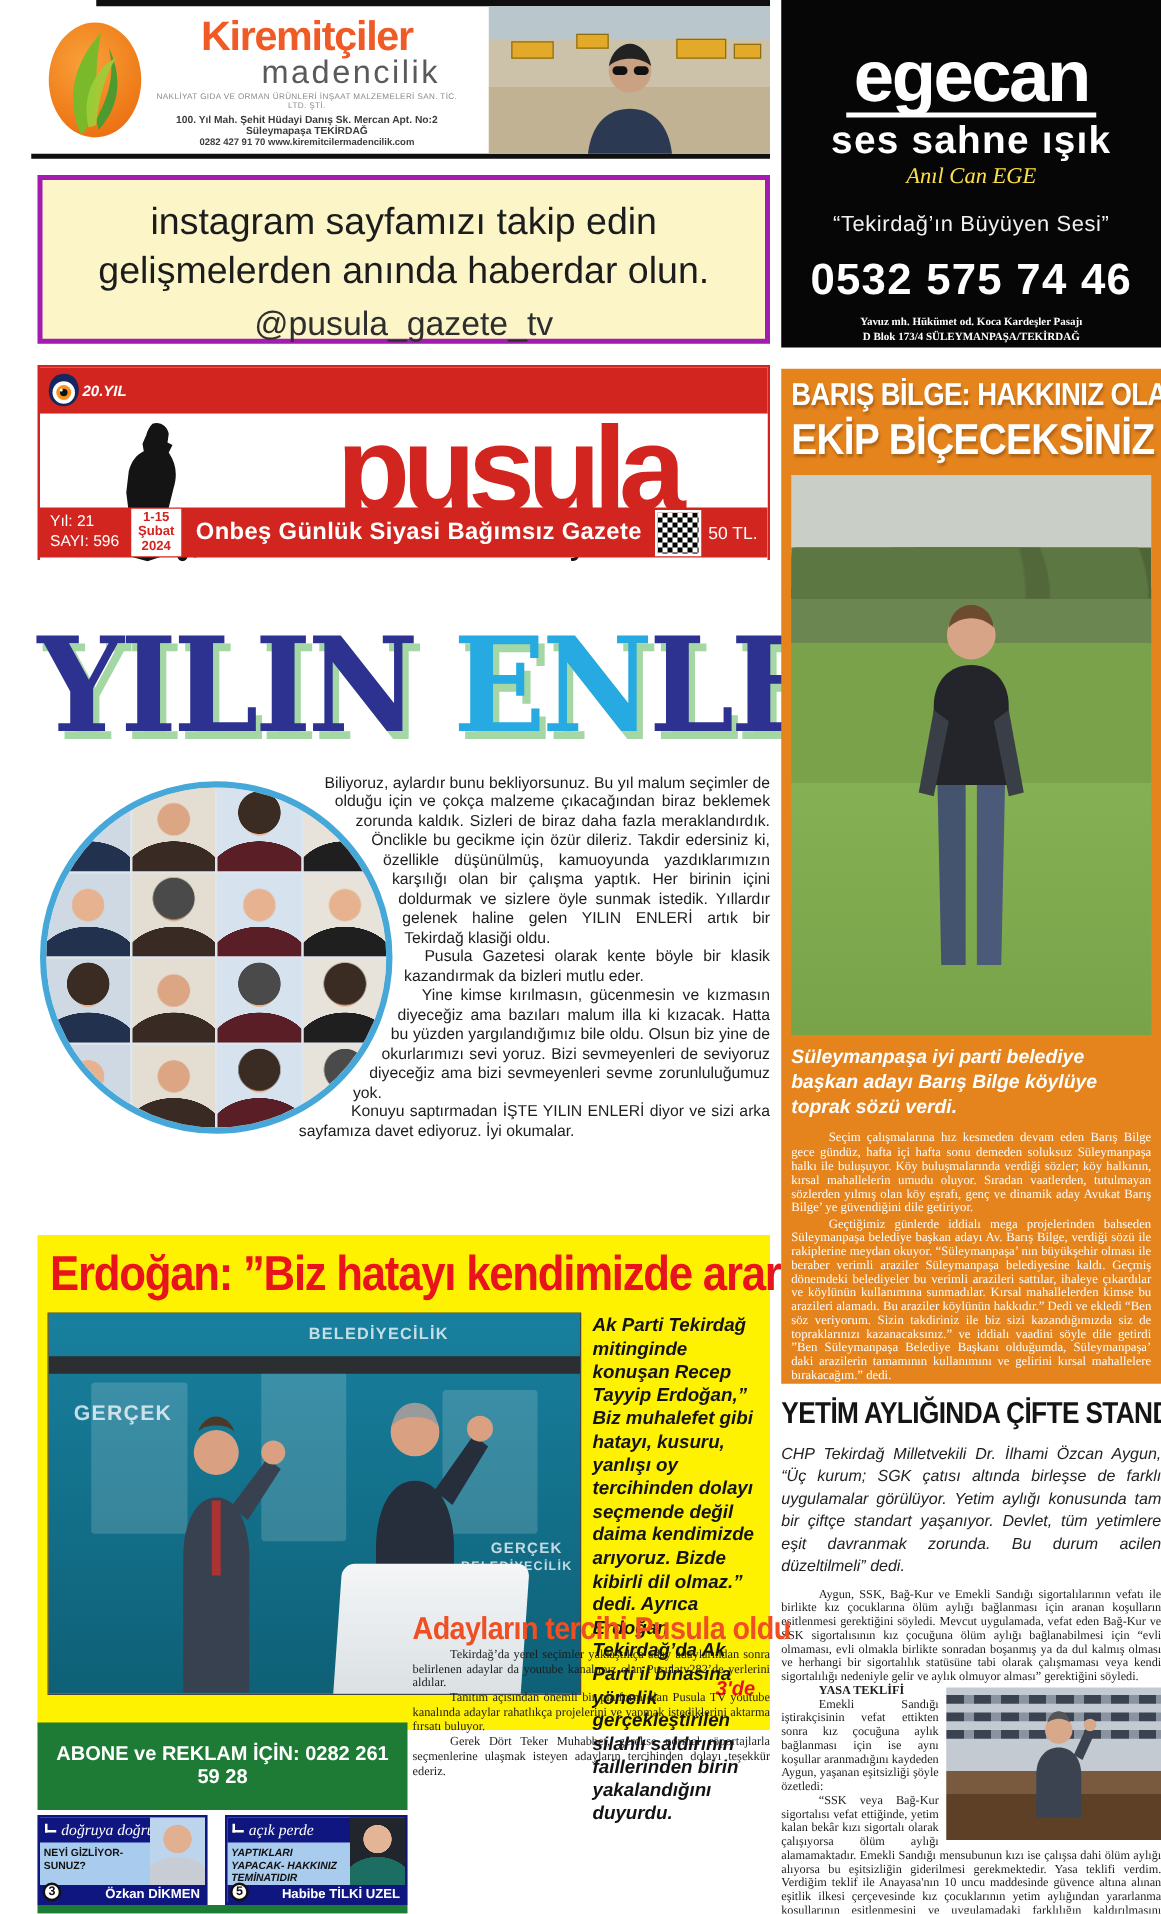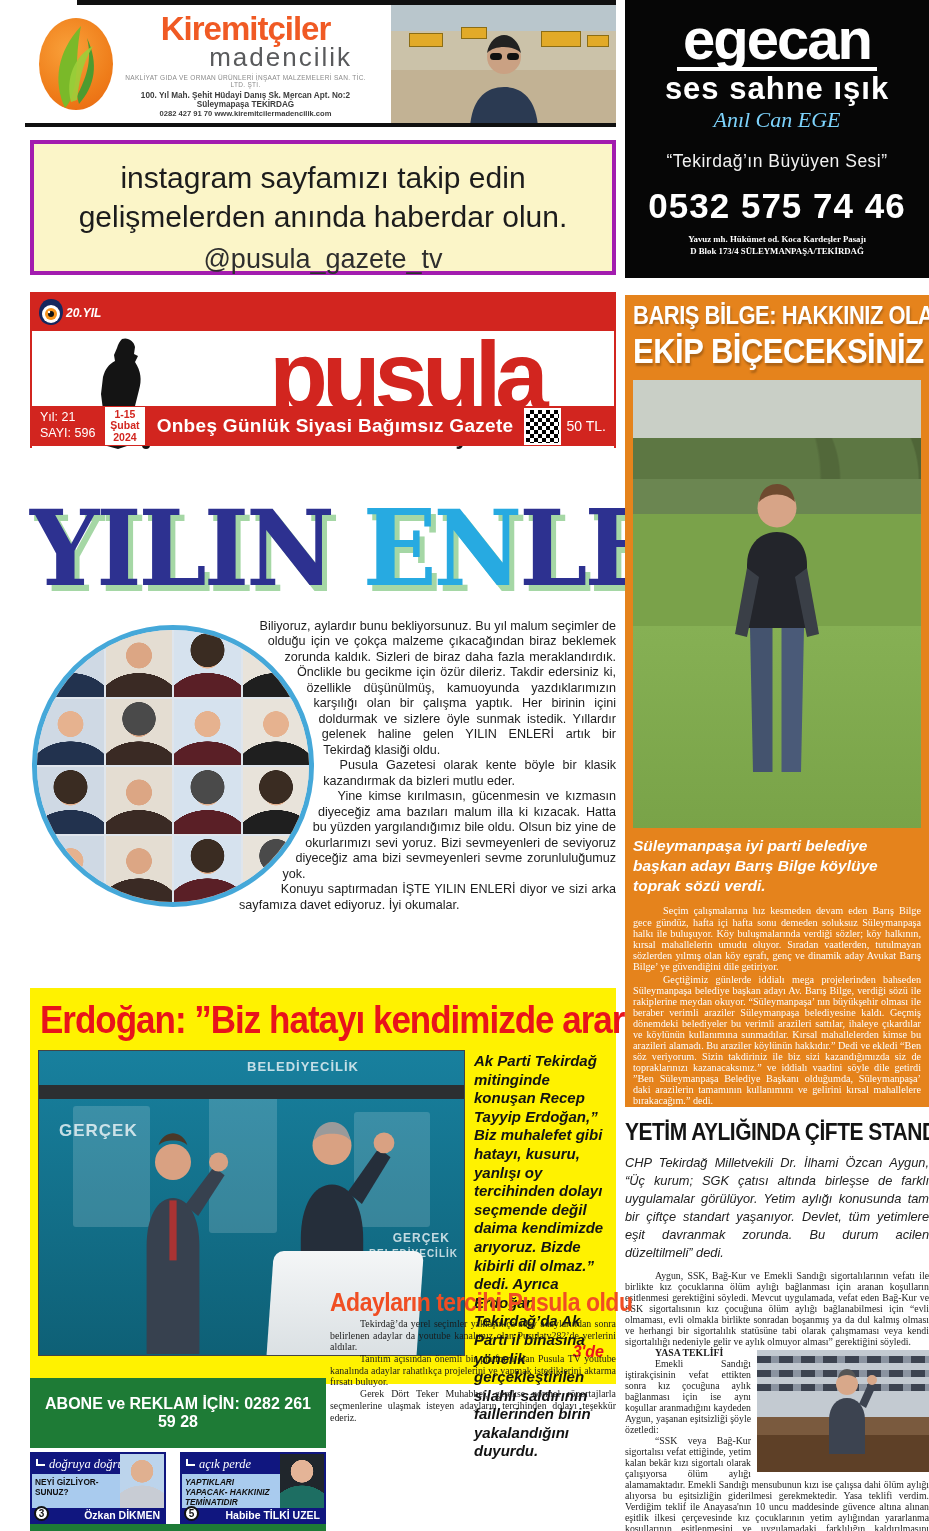--- a/index.html
+++ b/index.html
@@ -18,24 +18,24 @@
   .kbrand{font-size:33px;font-weight:bold;color:#f05a24;letter-spacing:-1px;line-height:1}
   .kbrand2{font-size:26px;color:#595a5c;letter-spacing:2px;line-height:.95;text-align:right;padding-right:18px}
   .ktag{font-size:6.5px;color:#8a8a8a;margin-top:4px;letter-spacing:.3px}
   .kaddr{font-size:8.2px;font-weight:bold;color:#3c3c3c;margin-top:3px}
   .kphone{font-size:7.6px;font-weight:bold;color:#3c3c3c}
   .kphoto{position:absolute;right:0;top:5px;width:225px;height:118px;overflow:hidden;background:linear-gradient(#b9c6cc 0 22%,#cbc2a9 22% 55%,#c2b294 55%)}
   .machine{position:absolute;background:#e2aa28;border:1px solid #8c6d14}
   .kman{position:absolute;left:50%;transform:translateX(-50%);bottom:-4px}
 
   
-  .ad-egecan{position:absolute;left:625px;top:0;width:304px;height:278px;background:#060606;color:#fff;text-align:center;padding-top:13px}
+  .ad-egecan{position:absolute;left:625px;top:0;width:304px;height:278px;background:#060606;color:#fff;text-align:center;padding-top:36px}
   .eg-brand{font-size:58px;font-weight:bold;letter-spacing:-2px;line-height:.9;border-bottom:4px solid #fff;display:inline-block;padding:0 6px 2px 6px}
   .eg-sub{font-size:31px;font-weight:bold;letter-spacing:1px;line-height:1.15}
-  .eg-name{font-size:22px;font-style:italic;font-weight:300;color:#7dd3fc;font-family:"Liberation Serif",serif}
+  .eg-name{font-size:18px;font-style:italic;font-weight:300;color:#fde047;font-family:"Liberation Serif",serif}
   .eg-slogan{font-size:17.5px;margin-top:18px;letter-spacing:.5px;color:#f2f2f2}
   .eg-phone{font-size:35px;font-weight:900;margin-top:14px;letter-spacing:1px}
   .eg-addr{font-size:8.8px;font-weight:bold;font-family:"Liberation Serif",serif;margin-top:8px;line-height:1.35}
 
   
   .insta-box{position:absolute;left:30px;top:140px;width:586px;height:135px;background:#fbf5c8;border:4px solid #a21caf;text-align:center;padding-top:14px}
   .insta-box .l{font-size:30px;color:#1c1c1c;line-height:1.3}
   .insta-box .h{font-size:27px;color:#2e2e2e;margin-top:8px}
 
   

